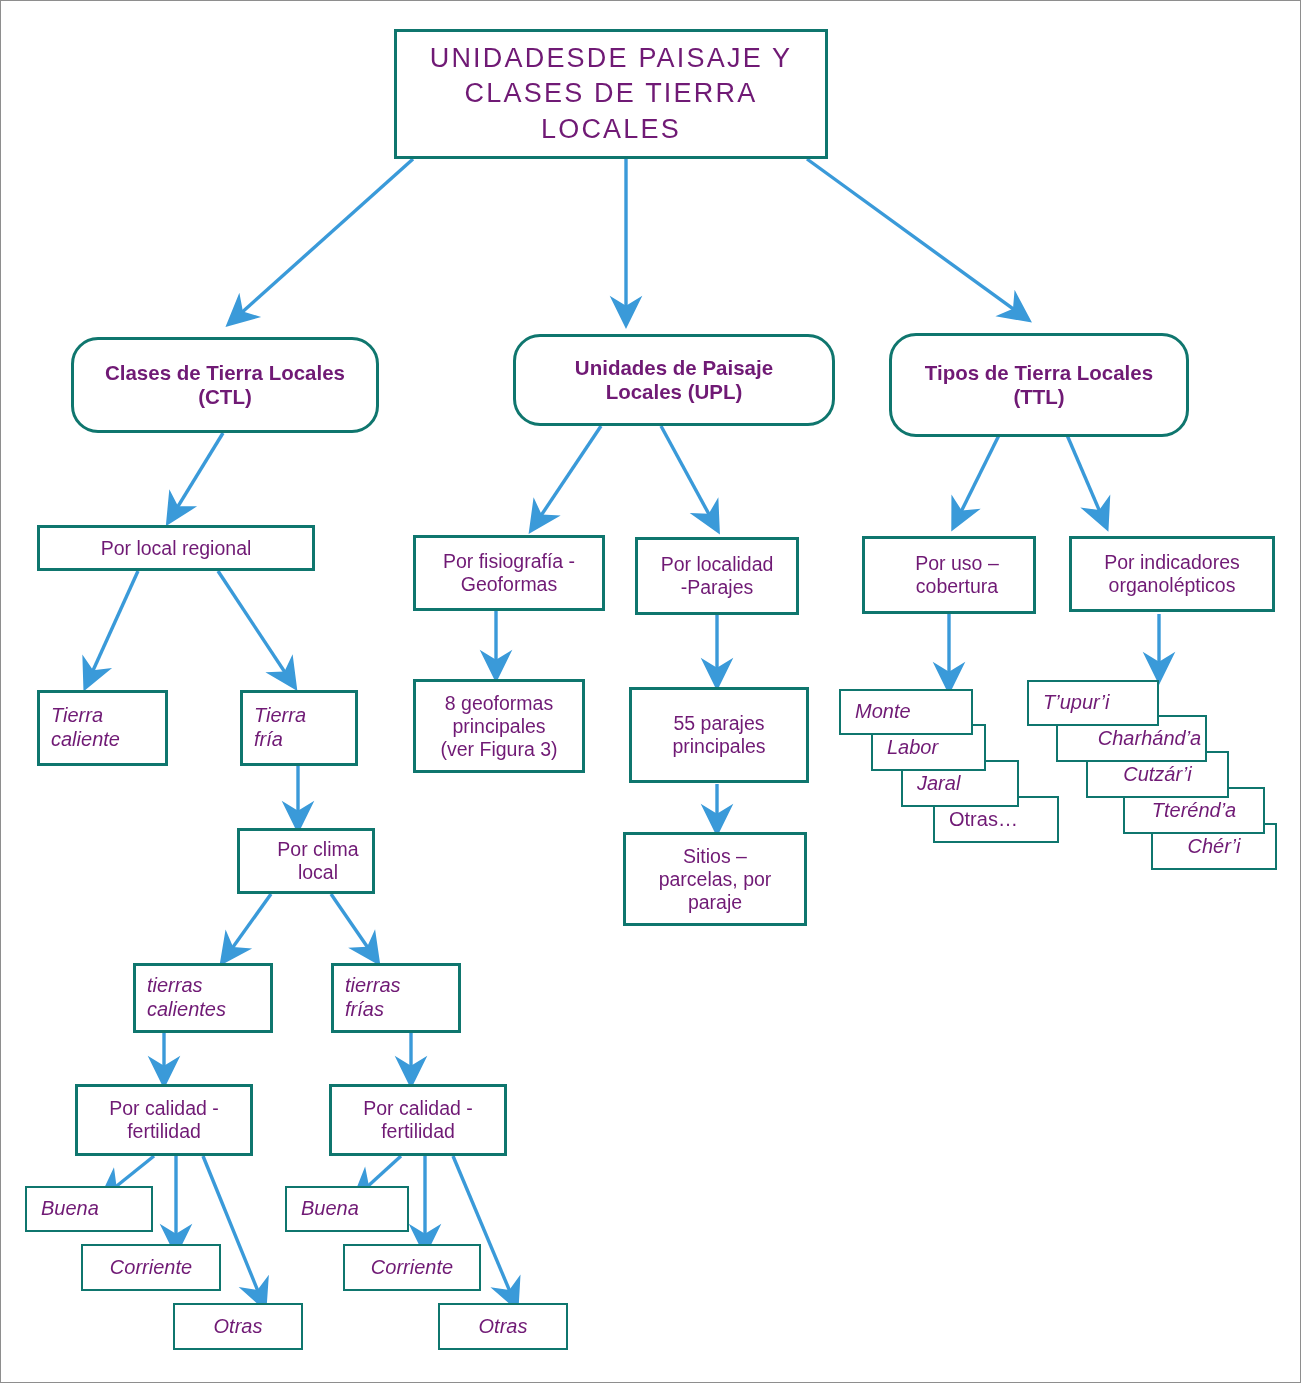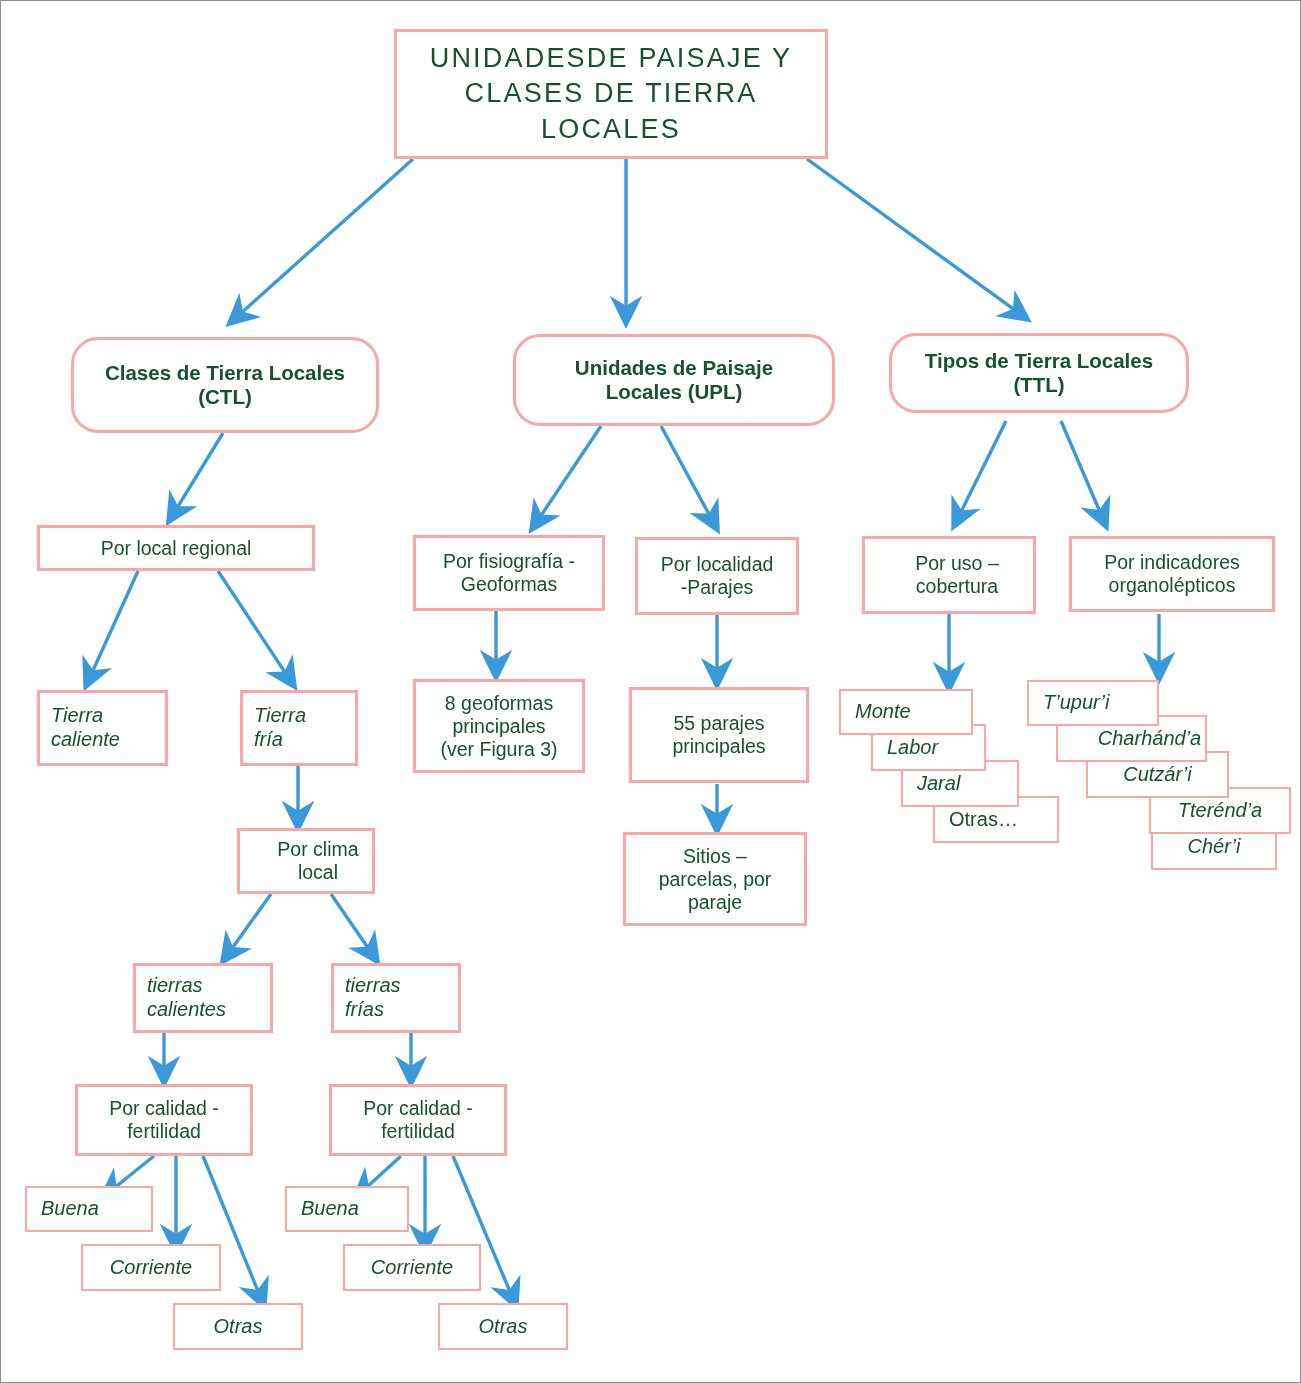--- a/index.html
+++ b/index.html
@@ -10,26 +10,26 @@
     background:#ffffff;
     border:1px solid #8e8e8e;
     box-sizing:border-box;
     overflow:hidden;
   }
   #arrows{position:absolute;left:0;top:0;width:1301px;height:1383px;}
   .node{
     position:absolute;
     box-sizing:border-box;
     background:#ffffff;
-    border:3px solid #fca5a5;
+    border:3px solid #0f766e;
     display:flex;
     align-items:center;
     justify-content:center;
     text-align:center;
-    color:#14532d;
+    color:#701a75;
     line-height:1.18;
     z-index:5;
     padding:2px 4px;
   }
   .node.thin{border-width:2.5px;}
   .title{
     font-size:27px;
     letter-spacing:2.2px;
     line-height:1.32;
   }
@@ -93,21 +93,21 @@
   </div>
 
   <div class="node bold" style="left:70px;top:336px;width:308px;height:96px;">
     <span style="white-space:pre-line;">Clases de Tierra  Locales
 (CTL)</span>
   </div>
   <div class="node bold" style="left:512px;top:333px;width:322px;height:92px;">
     <span style="white-space:pre-line;">Unidades de Paisaje
 Locales (UPL)</span>
   </div>
-  <div class="node bold" style="left:888px;top:332px;width:300px;height:80px;">
+  <div class="node bold" style="left:888px;top:332px;width:300px;height:104px;">
     <span style="white-space:pre-line;">Tipos de Tierra Locales
 (TTL)</span>
   </div>
 
   <div class="node plain" style="left:36px;top:524px;width:278px;height:46px;">
     <span style="white-space:pre-line;">Por local regional</span>
   </div>
   <div class="node ital-l" style="left:36px;top:689px;width:131px;height:76px;">
     <span style="white-space:pre-line;">Tierra
 caliente</span>
@@ -204,20 +204,20 @@
 
   <div class="node thin ital casc-l" style="left:1026px;top:679px;width:132px;height:46px;z-index:9;">
     <span>T’upur’i</span>
   </div>
   <div class="node thin ital casc-c" style="left:1055px;top:714px;width:151px;height:47px;z-index:8;padding-left:40px;">
     <span>Charhánd’a</span>
   </div>
   <div class="node thin ital casc-c" style="left:1085px;top:750px;width:143px;height:47px;z-index:7;">
     <span>Cutzár’i</span>
   </div>
-  <div class="node thin ital casc-c" style="left:1148px;top:786px;width:142px;height:47px;z-index:6;">
+  <div class="node thin ital casc-c" style="left:1122px;top:786px;width:142px;height:47px;z-index:6;">
     <span>Tterénd’a</span>
   </div>
   <div class="node thin ital casc-c" style="left:1150px;top:822px;width:126px;height:47px;z-index:5;">
     <span>Chér’i</span>
   </div>
 
 </div>
 
 </body></html>

